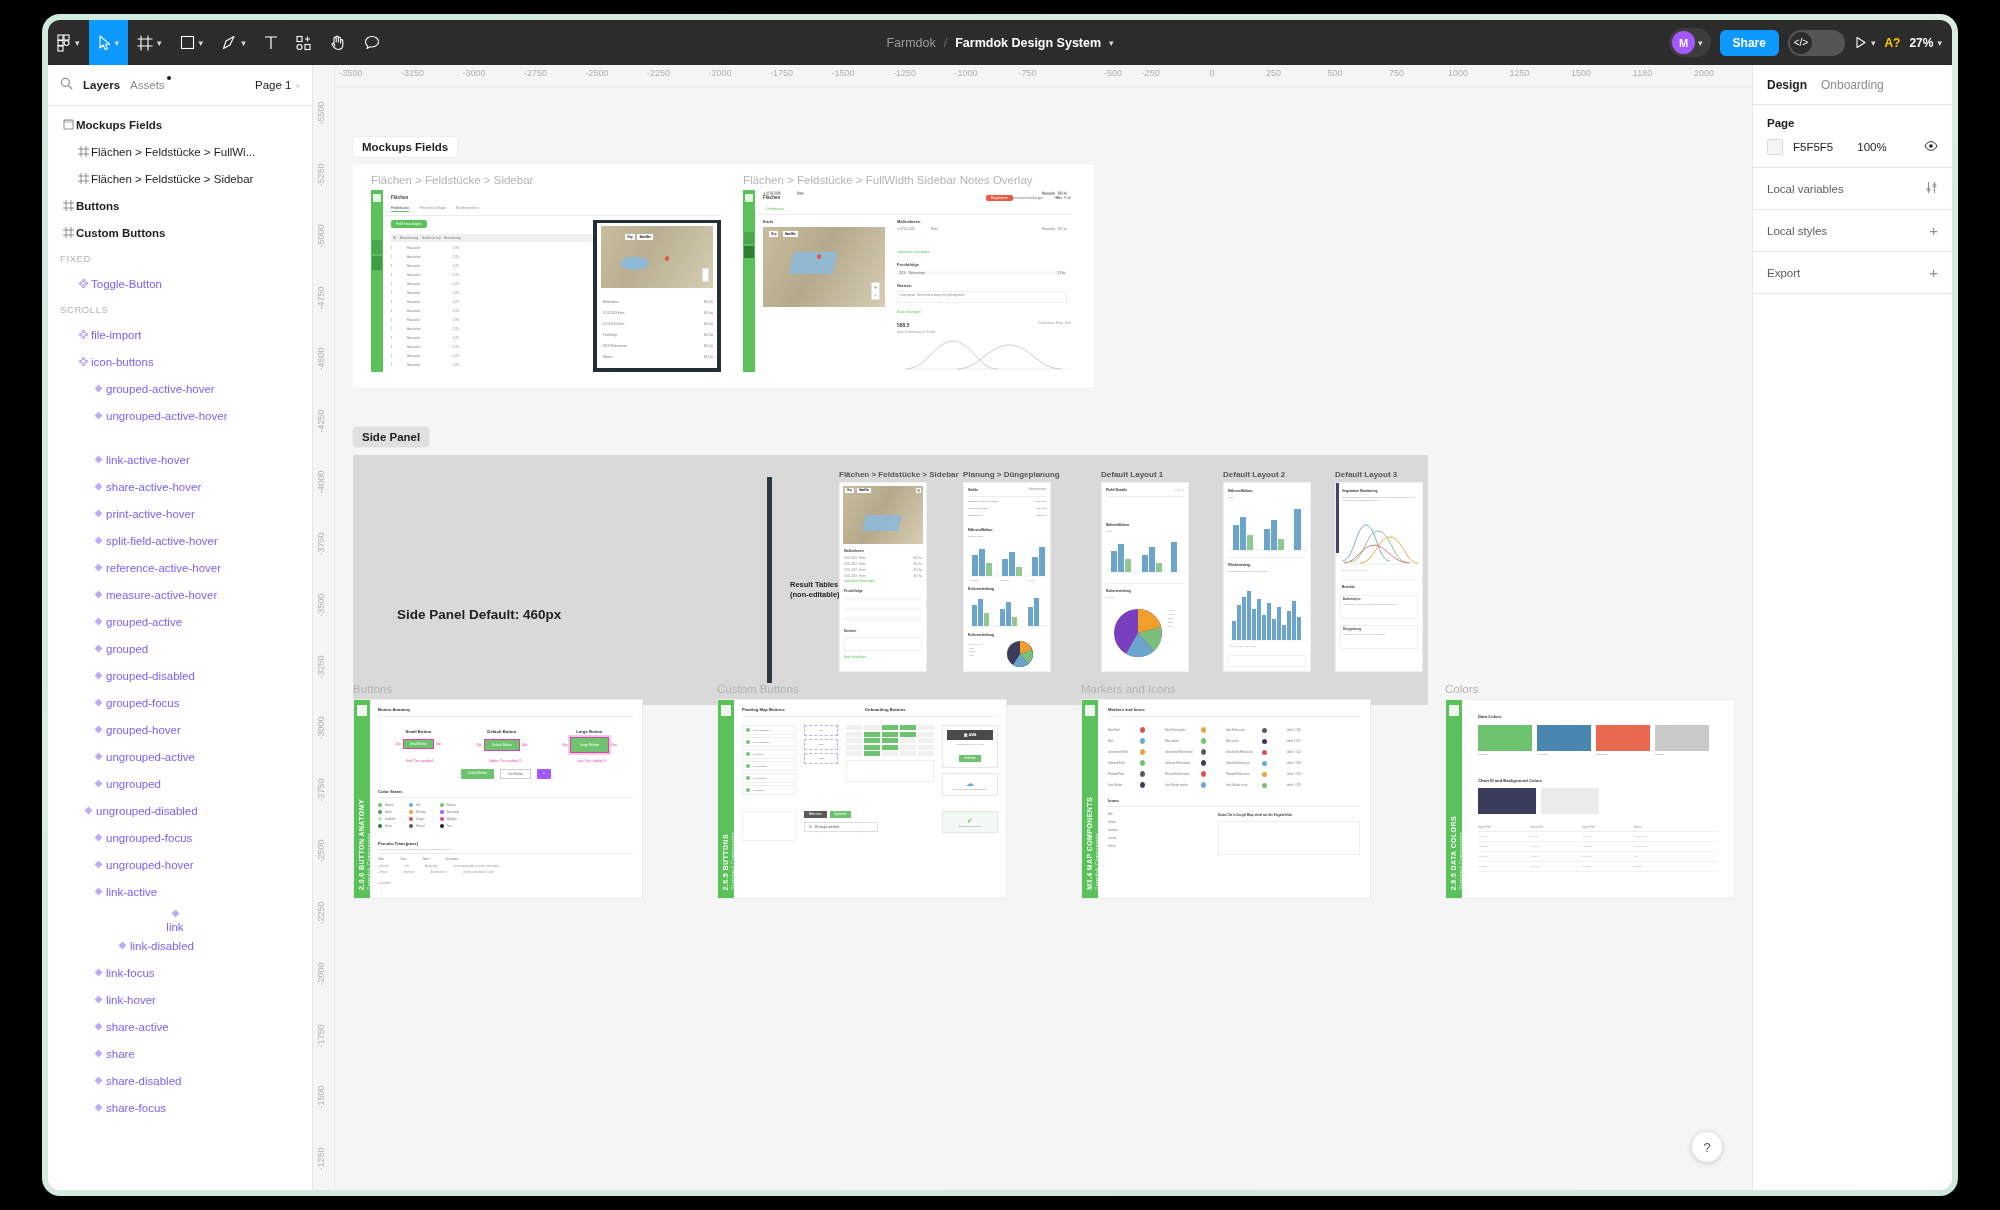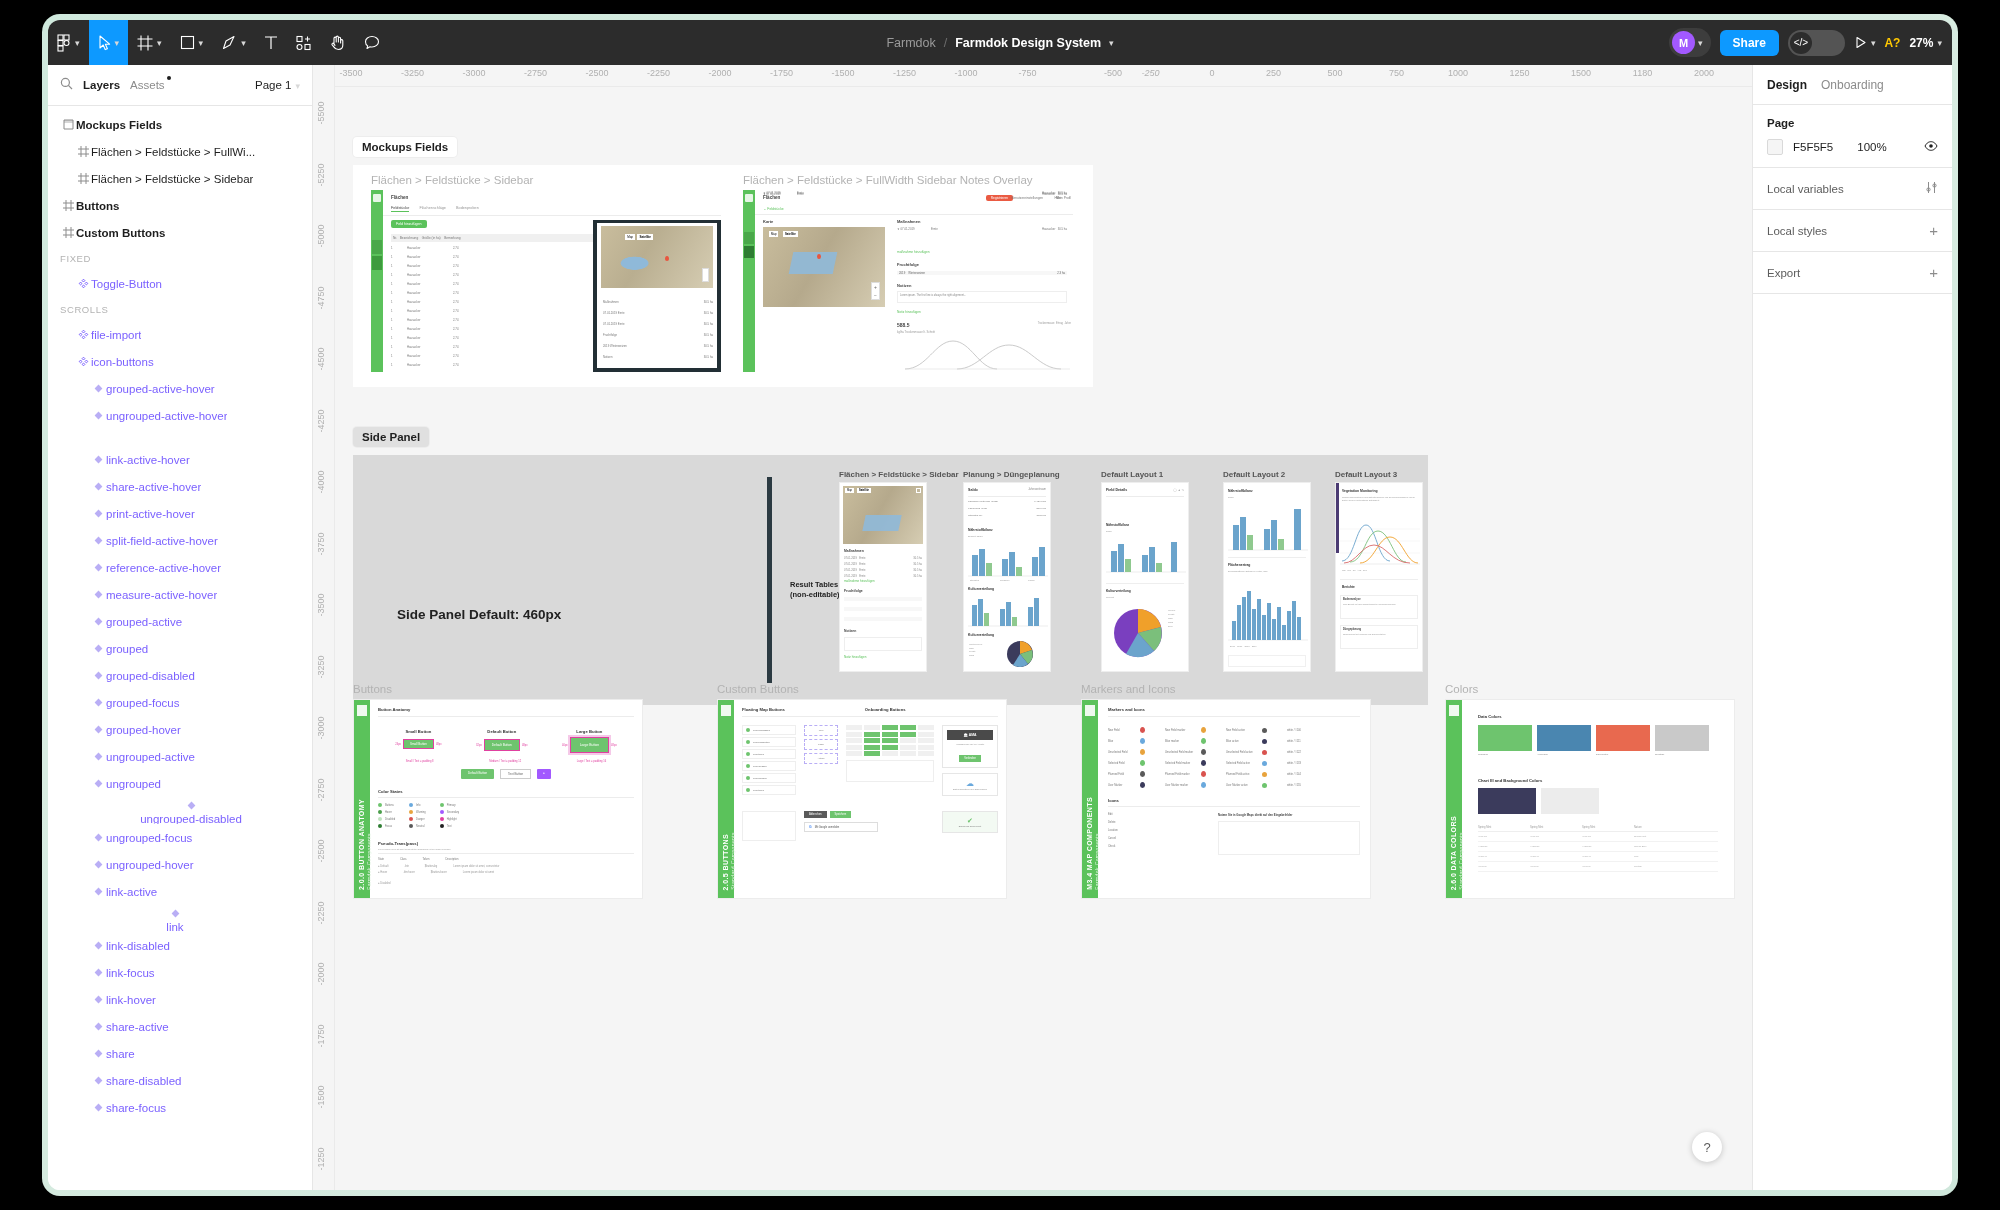--- a/index.html
+++ b/index.html
@@ -545,21 +545,21 @@
             <span class="lbl">ungrouped-active</span>
           </div>
           <div class="layer-row comp" style="padding-left: 42px; padding-right: 10px;">
             <span class="li">
               <svg width="9" height="9" viewBox="0 0 9 9">
                 <path d="M4.5 0.6 L8.4 4.5 L4.5 8.4 L0.6 4.5 Z" fill="#b9aef5"></path>
               </svg>
             </span>
             <span class="lbl">ungrouped</span>
           </div>
-          <div class="layer-row comp" style="padding-left: 32px; padding-right: 10px; flex-direction: column;">
+          <div class="layer-row comp" style="padding-left: 32px; padding-right: 10px;">
             <span class="li">
               <svg width="9" height="9" viewBox="0 0 9 9">
                 <path d="M4.5 0.6 L8.4 4.5 L4.5 8.4 L0.6 4.5 Z" fill="#b9aef5"></path>
               </svg>
             </span>
             <span class="lbl">ungrouped-disabled</span>
           </div>
           <div class="layer-row comp" style="padding-left: 42px; padding-right: 10px;">
             <span class="li">
               <svg width="9" height="9" viewBox="0 0 9 9">
@@ -585,21 +585,21 @@
             <span class="lbl">link-active</span>
           </div>
           <div class="layer-row comp" style="padding-right: 10px; flex-direction: column;">
             <span class="li">
               <svg width="9" height="9" viewBox="0 0 9 9">
                 <path d="M4.5 0.6 L8.4 4.5 L4.5 8.4 L0.6 4.5 Z" fill="#b9aef5"></path>
               </svg>
             </span>
             <span class="lbl">link</span>
           </div>
-          <div class="layer-row comp" style="padding-left: 42px; padding-right: 10px;">
+          <div class="layer-row comp" style="padding-left: 42px; padding-right: 10px; margin-left: 24px;">
             <span class="li">
               <svg width="9" height="9" viewBox="0 0 9 9">
                 <path d="M4.5 0.6 L8.4 4.5 L4.5 8.4 L0.6 4.5 Z" fill="#b9aef5"></path>
               </svg>
             </span>
             <span class="lbl">link-disabled</span>
           </div>
           <div class="layer-row comp" style="padding-left: 42px; padding-right: 10px;">
             <span class="li">
               <svg width="9" height="9" viewBox="0 0 9 9">

